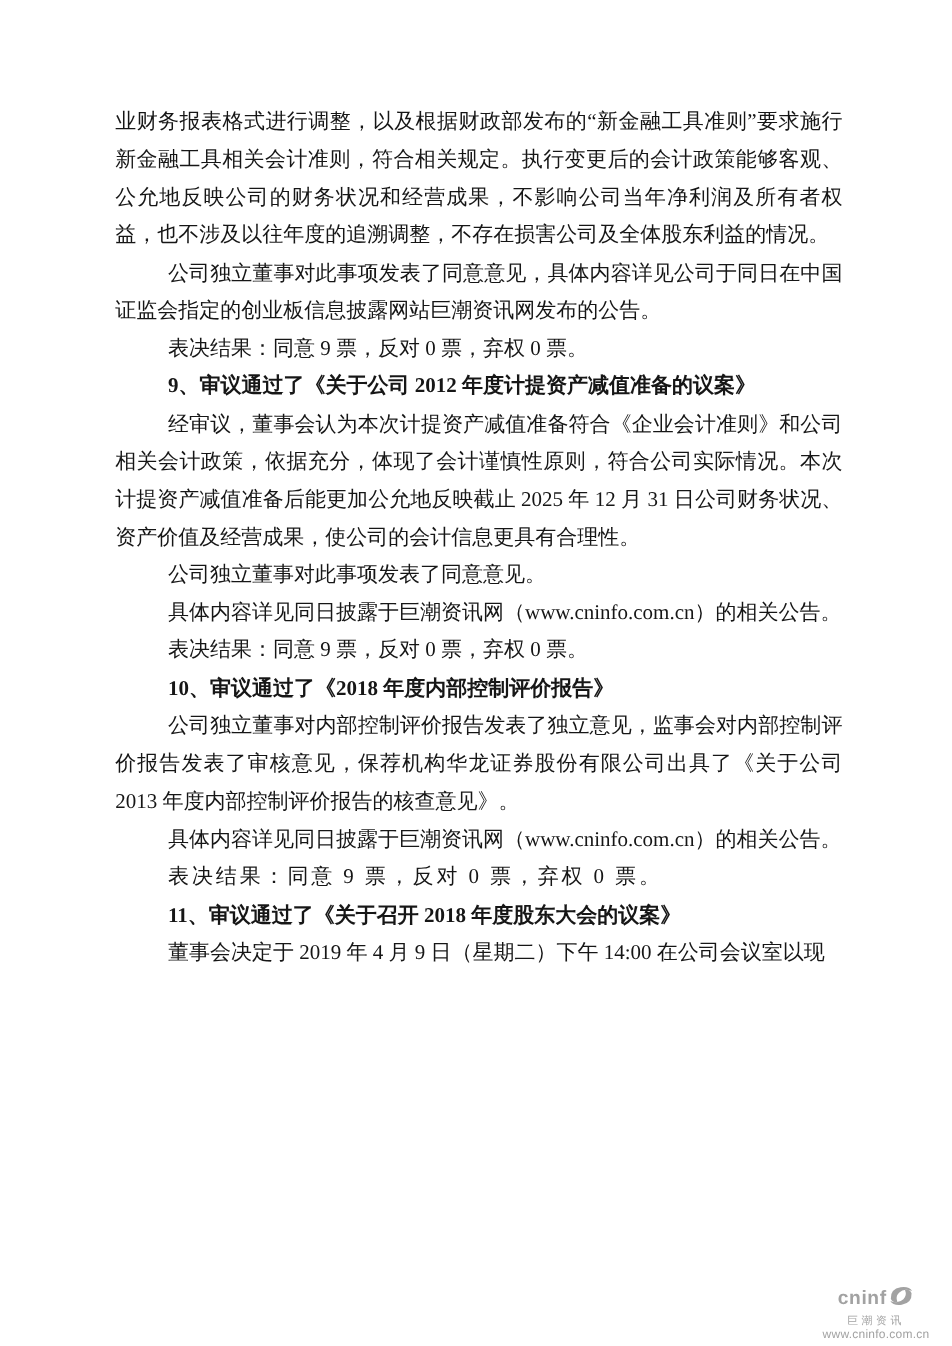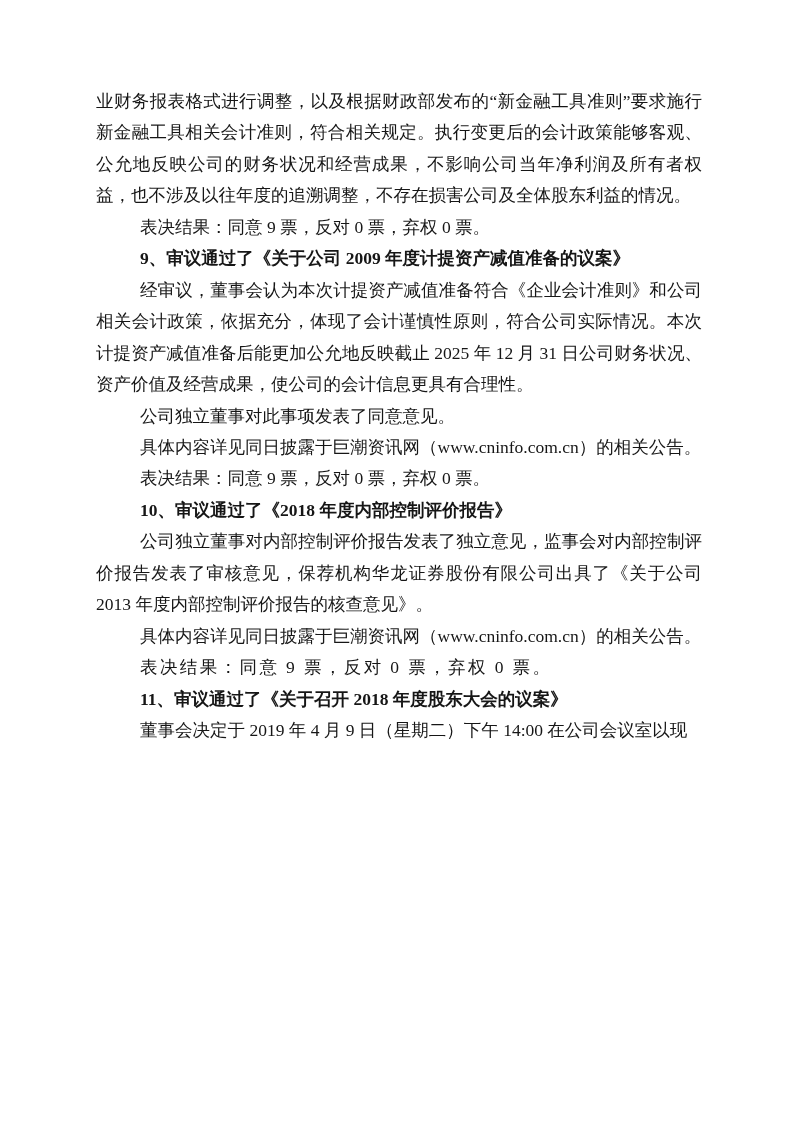--- a/index.html
+++ b/index.html
@@ -69,28 +69,42 @@
   }
   .logo-swirl { display: inline-block; }
 </style>
 </head>
 <body>
 
 <div class="page">
 
   <main class="content">
     <p>业财务报表格式进行调整，以及根据财政部发布的“新金融工具准则”要求施行新金融工具相关会计准则，符合相关规定。执行变更后的会计政策能够客观、公允地反映公司的财务状况和经营成果，不影响公司当年净利润及所有者权益，也不涉及以往年度的追溯调整，不存在损害公司及全体股东利益的情况。</p>
+    <p class="ind">公司独立董事对此事项发表了同意意见，具体内容详见公司于同日在中国证监会指定的创业板信息披露网站巨潮资讯网发布的公告。</p>
     <p class="ind">表决结果：同意 9 票，反对 0 票，弃权 0 票。</p>
-    <h3 class="heading">9、审议通过了《关于公司 2009 年度计提资产减值准备的议案》</h3>
+    <h3 class="heading">9、审议通过了《关于公司 2012 年度计提资产减值准备的议案》</h3>
     <p class="ind">经审议，董事会认为本次计提资产减值准备符合《企业会计准则》和公司相关会计政策，依据充分，体现了会计谨慎性原则，符合公司实际情况。本次计提资产减值准备后能更加公允地反映截止 2025 年 12 月 31 日公司财务状况、资产价值及经营成果，使公司的会计信息更具有合理性。</p>
     <p class="ind">公司独立董事对此事项发表了同意意见。</p>
     <p class="ind">具体内容详见同日披露于巨潮资讯网（www.cninfo.com.cn）的相关公告。</p>
     <p class="ind">表决结果：同意 9 票，反对 0 票，弃权 0 票。</p>
     <h3 class="heading">10、审议通过了《2018 年度内部控制评价报告》</h3>
     <p class="ind">公司独立董事对内部控制评价报告发表了独立意见，监事会对内部控制评价报告发表了审核意见，保荐机构华龙证券股份有限公司出具了《关于公司 2013 年度内部控制评价报告的核查意见》。</p>
     <p class="ind">具体内容详见同日披露于巨潮资讯网（www.cninfo.com.cn）的相关公告。</p>
     <p class="ind vote-wide">表决结果：同意 9 票，反对 0 票，弃权 0 票。</p>
     <h3 class="heading">11、审议通过了《关于召开 2018 年度股东大会的议案》</h3>
     <p class="ind">董事会决定于 2019 年 4 月 9 日（星期二）下午 14:00 在公司会议室以现</p>
   </main>
 
+  <footer class="brand">
+    <div class="brand-row">
+      <span class="brand-word">cninf</span>
+      <span class="logo-swirl">
+        <svg width="22" height="20" viewBox="0 0 24 22" aria-hidden="true">
+          <path fill="#a2a2a2" d="M2.5 13.5 Q2 4.5 11.5 3 Q19.5 2 22 6.5 Q14.5 3.5 10 8 Q6.5 11.5 8.5 16.5 Q4 17.5 2.5 13.5 Z"></path>
+          <path fill="#a2a2a2" d="M21.5 8.5 Q22 17.5 12.5 19 Q4.5 20 2 15.5 Q9.5 18.5 14 14 Q17.5 10.5 15.5 5.5 Q20 4.5 21.5 8.5 Z"></path>
+        </svg>
+      </span>
+    </div>
+    <div class="brand-cn">巨潮资讯</div>
+    <div class="brand-url">www.cninfo.com.cn</div>
+  </footer>
 
 </div>
 
 </body></html>

